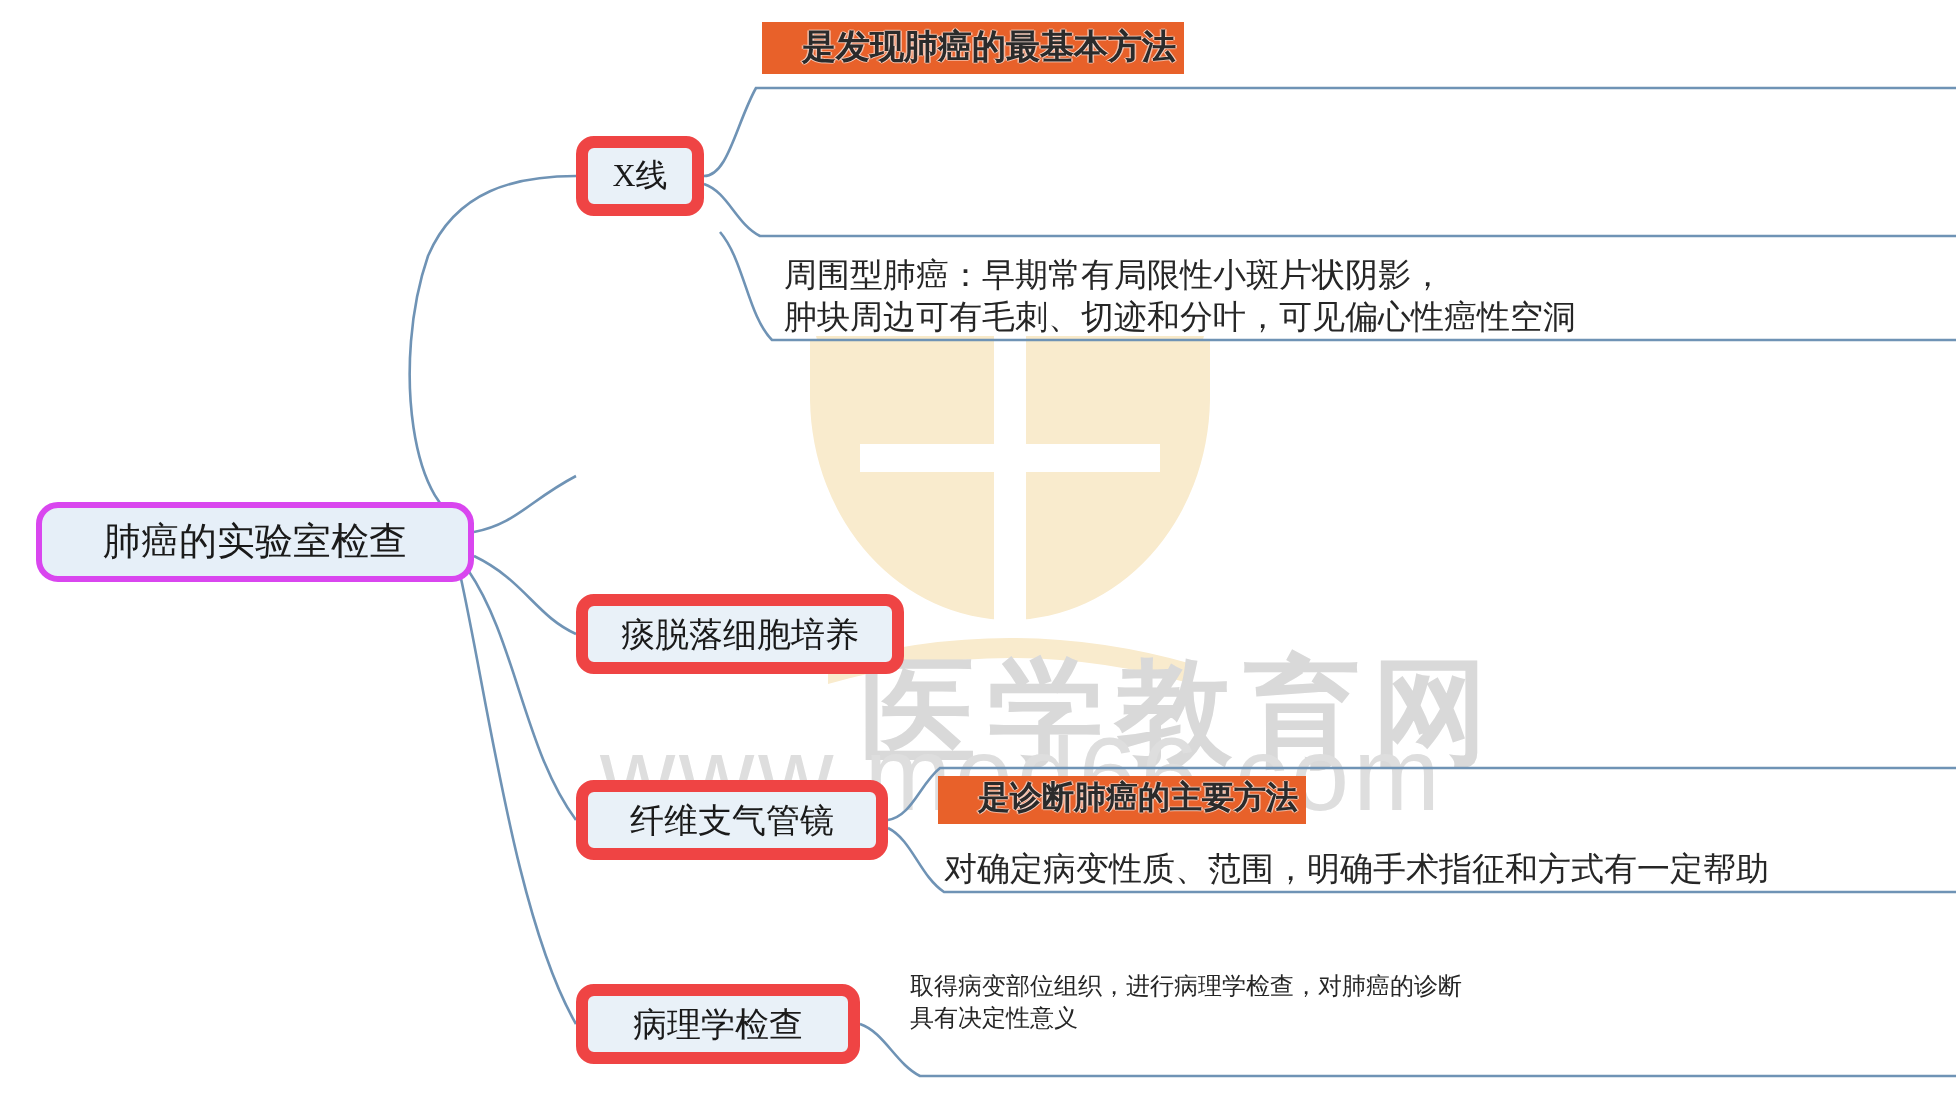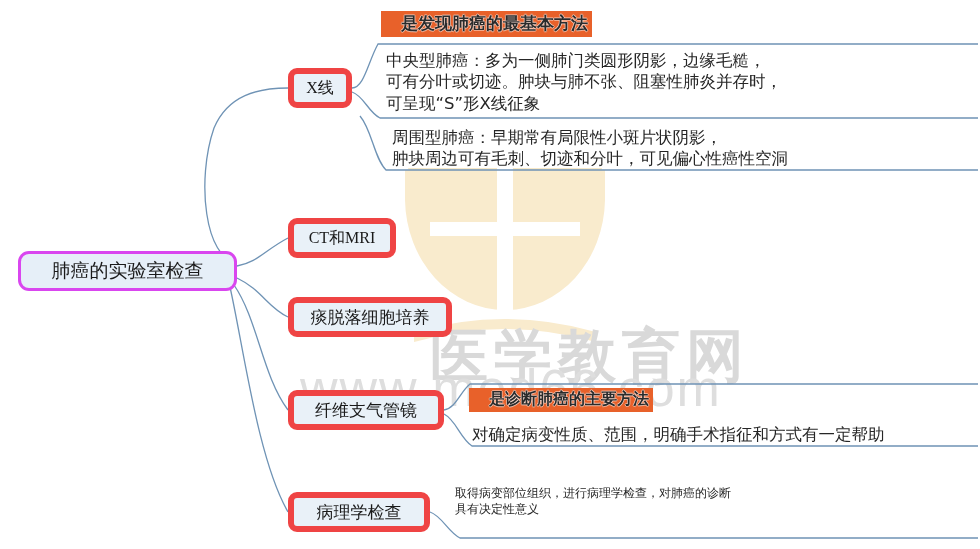--- a/index.html
+++ b/index.html
@@ -164,41 +164,35 @@
   </svg>
 
   <div class="node root cjk" style="left:18px; top:251px; width:219px; height:40px; font-size:19px;">
     <span>肺癌的实验室检查</span>
   </div>
 
   <div class="node" style="left:288px; top:68px; width:64px; height:40px; font-size:16px; font-family:'Liberation Serif', serif;">
     <span>X线</span>
   </div>
 
-  <div class="node" style="left:288px; top:218px; width:108px; height:40px; font-size:16px; font-family:'Liberation Serif', serif;">
-    <span>CT和MRI</span>
-  </div>
 
   <div class="node cjk" style="left:288px; top:390px; width:156px; height:40px; font-size:17px;">
     <span>纤维支气管镜</span>
   </div>
 
   <div class="node cjk" style="left:288px; top:297px; width:164px; height:40px; font-size:17px;">
     <span>痰脱落细胞培养</span>
   </div>
 
   <div class="node cjk" style="left:288px; top:492px; width:142px; height:40px; font-size:17px;">
     <span>病理学检查</span>
   </div>
 
   <div class="hl" style="left:381px; top:11px; font-size:17px;">是发现肺癌的最基本方法</div>
 
-  <div class="textblock" style="left:386px; top:50px; font-size:16.5px;">中央型肺癌：多为一侧肺门类圆形阴影，边缘毛糙，
-可有分叶或切迹。肿块与肺不张、阻塞性肺炎并存时，
-可呈现“S”形X线征象</div>
 
   <div class="textblock" style="left:392px; top:127px; font-size:16.5px;">周围型肺癌：早期常有局限性小斑片状阴影，
 肿块周边可有毛刺、切迹和分叶，可见偏心性癌性空洞</div>
 
   <div class="hl" style="left:469px; top:388px; font-size:16px;">是诊断肺癌的主要方法</div>
 
   <div class="textblock" style="left:472px; top:424px; font-size:16.5px;">对确定病变性质、范围，明确手术指征和方式有一定帮助</div>
 
   <div class="textblock" style="left:455px; top:486px; font-size:12px;">取得病变部位组织，进行病理学检查，对肺癌的诊断
 具有决定性意义</div>

